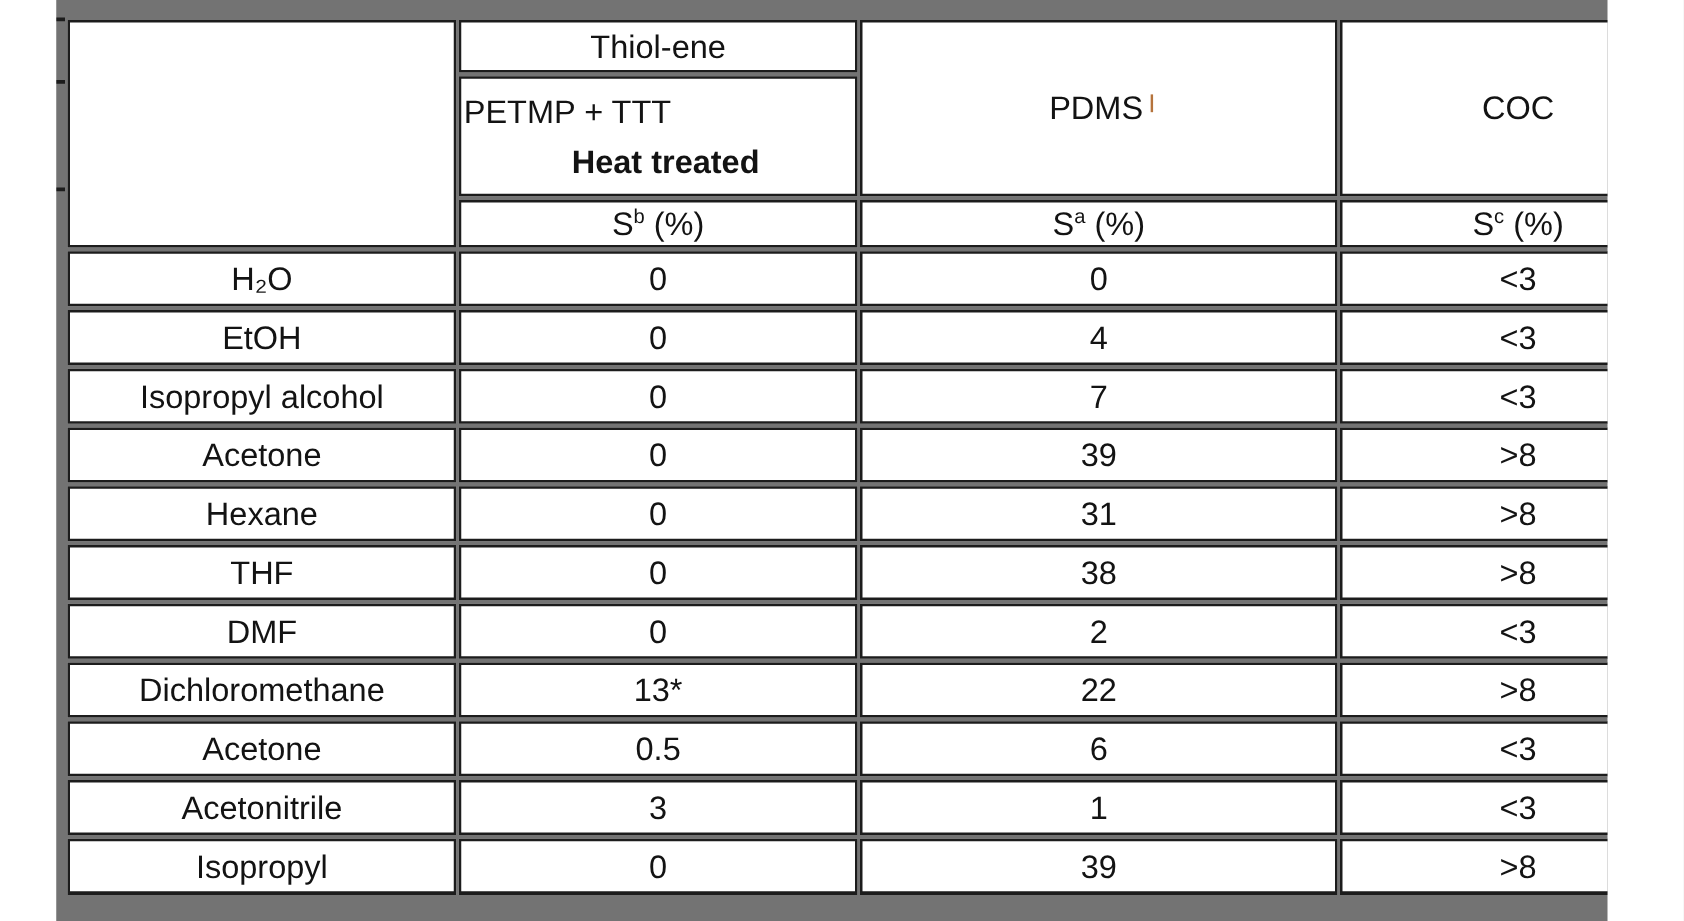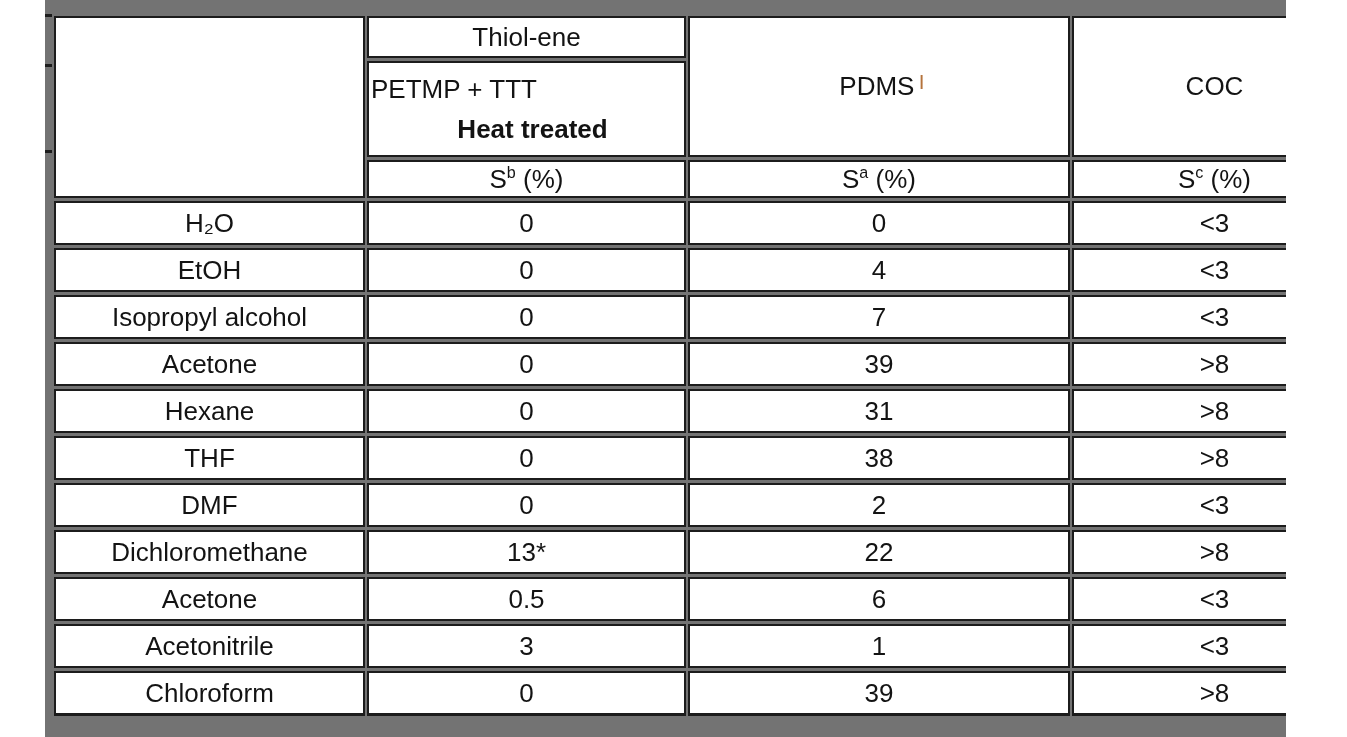--- a/index.html
+++ b/index.html
@@ -149,20 +149,20 @@
       <td>6</td>
       <td>&lt;3</td>
     </tr>
     <tr class="row-data">
       <td>Acetonitrile</td>
       <td>3</td>
       <td>1</td>
       <td>&lt;3</td>
     </tr>
     <tr class="row-data">
-      <td>Chloroform</td>
+      <td>Isopropyl</td>
       <td>0</td>
       <td>39</td>
       <td>&gt;8</td>
     </tr>
   </tbody>
     </table>
 </div>
 
 </body></html>

